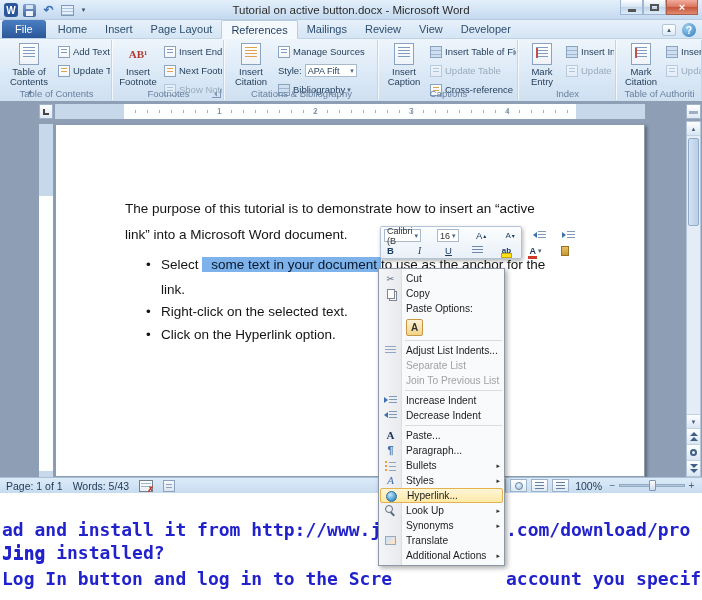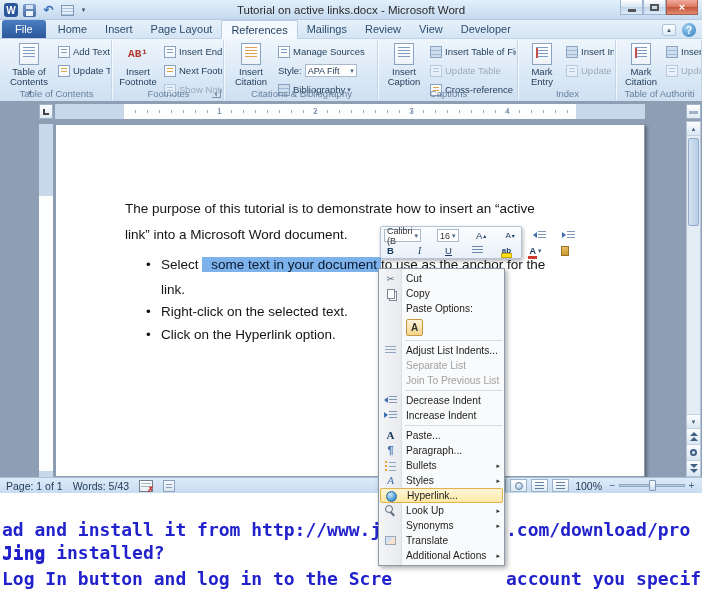--- a/index.html
+++ b/index.html
@@ -39,21 +39,21 @@
   .ribbon{position:absolute;top:39px;left:0;right:0;height:62px;background:linear-gradient(#eef5fc,#dae8f6 60%,#cfe0f1);}
   .rg{position:absolute;top:1px;bottom:1px;border-right:1px solid #c3d4e6;box-shadow:1px 0 0 rgba(255,255,255,.7);overflow:hidden;}
   .glabel{position:absolute;left:0;right:0;bottom:1px;text-align:center;font-size:9.5px;color:#68819e;white-space:nowrap;overflow:hidden;}
   .bigbtn{position:absolute;top:2px;bottom:13px;display:flex;flex-direction:column;align-items:center;padding-top:1px;font-size:9.5px;color:#1f3a57;text-align:center;line-height:10px;}
   .bigbtn .t{display:block;}
   .bigbtn .dd{display:block;margin-top:1px;}
   .bic{width:20px;height:22px;margin-bottom:2px;background:linear-gradient(#ffffff,#eef3f9);border:1px solid #8ba3c0;position:relative;flex:0 0 auto;}
   .bic::after{content:"";position:absolute;left:3px;right:3px;top:3px;height:12px;background:repeating-linear-gradient(to bottom,#7d9cc0 0 1px,transparent 1px 3px);}
   .bic.or::after{background:repeating-linear-gradient(to bottom,#e2a14d 0 1px,transparent 1px 3px);}
   .bic.mark::before{content:"";position:absolute;left:3px;top:4px;width:2px;height:10px;background:#c0504d;z-index:1;}
-  .bic.ab1{border:none;background:none;font-weight:bold;color:#b23a2e;font-size:11px;display:flex;align-items:center;justify-content:center;font-family:Liberation Mono, monospace;}
+  .bic.ab1{border:none;background:none;font-weight:bold;color:#b23a2e;font-size:11px;display:flex;align-items:center;justify-content:center;font-family:Liberation Serif, serif;}
   .bic.ab1::after{display:none;}
   .scol{position:absolute;top:3px;display:flex;flex-direction:column;gap:2px;}
   .sbtn{height:17px;display:flex;align-items:center;font-size:9.5px;color:#1f3a57;white-space:nowrap;overflow:hidden;padding:0 2px;}
   .sbtn.dis{color:#9aabbc;}
   .sbtn.dis .sic{opacity:.45;}
   .sic{flex:0 0 12px;width:12px;height:12px;margin-right:3px;background:linear-gradient(#ffffff,#f2f6fb);border:1px solid #8ba3c0;position:relative;}
   .sic::after{content:"";position:absolute;left:2px;right:2px;top:2px;height:6px;background:repeating-linear-gradient(to bottom,#7d9cc0 0 1px,transparent 1px 3px);}
   .sic.or::after{background:repeating-linear-gradient(to bottom,#e2a14d 0 1px,transparent 1px 3px);}
   .sic.grid{background:repeating-linear-gradient(to bottom,#cfdff0 0 3px,#9db8d4 3px 4px);}
   .sic.grid::after{display:none;}
@@ -183,21 +183,21 @@
         <span class="qi wlogo">W</span>
         <span class="qi">
             <i class="saveic"></i>
           </span>
         <span class="qi undoic">↶</span>
         <span class="qi">
             <i class="tableic"></i>
           </span>
         <span class="qi qdd">▾</span>
       </div>
-      <div class="title">Tutorial on active links.docx - Microsoft Word</div>
+      <div class="title">Tutorial on active button.docx - Microsoft Word</div>
       <div class="wctrl">
         <span class="wb">
             <i class="bar"></i>
           </span>
         <span class="wb">
             <i class="box"></i>
           </span>
         <span class="wb cls">×</span>
       </div>
     </div>
@@ -489,25 +489,25 @@
         <span class="paste-box">A</span>
       </div>
     <div class="msep"></div>
     <div class="mi-row"><span class="mic">
           <i class="ic-lines"></i>
         </span><span>Adjust List Indents...</span></div>
     <div class="mi-row dis"><span>Separate List</span></div>
     <div class="mi-row dis"><span>Join To Previous List</span></div>
     <div class="msep"></div>
     <div class="mi-row"><span class="mic">
+          <i class="ic-ind inc"></i>
+        </span><span>Increase Indent</span></div>
+    <div class="mi-row"><span class="mic">
           <i class="ic-ind dec"></i>
         </span><span>Decrease Indent</span></div>
-    <div class="mi-row"><span class="mic">
-          <i class="ic-ind inc"></i>
-        </span><span>Increase Indent</span></div>
     <div class="msep"></div>
     <div class="mi-row"><span class="mic fontA">A</span><span>Paste...</span></div>
     <div class="mi-row"><span class="mic paraP">¶</span><span>Paragraph...</span></div>
     <div class="mi-row"><span class="mic">
           <i class="ic-bullets"></i>
         </span><span>Bullets</span><span class="arr">▸</span></div>
     <div class="mi-row"><span class="mic stylA">A</span><span>Styles</span><span class="arr">▸</span></div>
     <div class="mi-row hl"><span class="mic">
           <i class="ic-globe"></i>
         </span><span>Hyperlink...</span></div>

